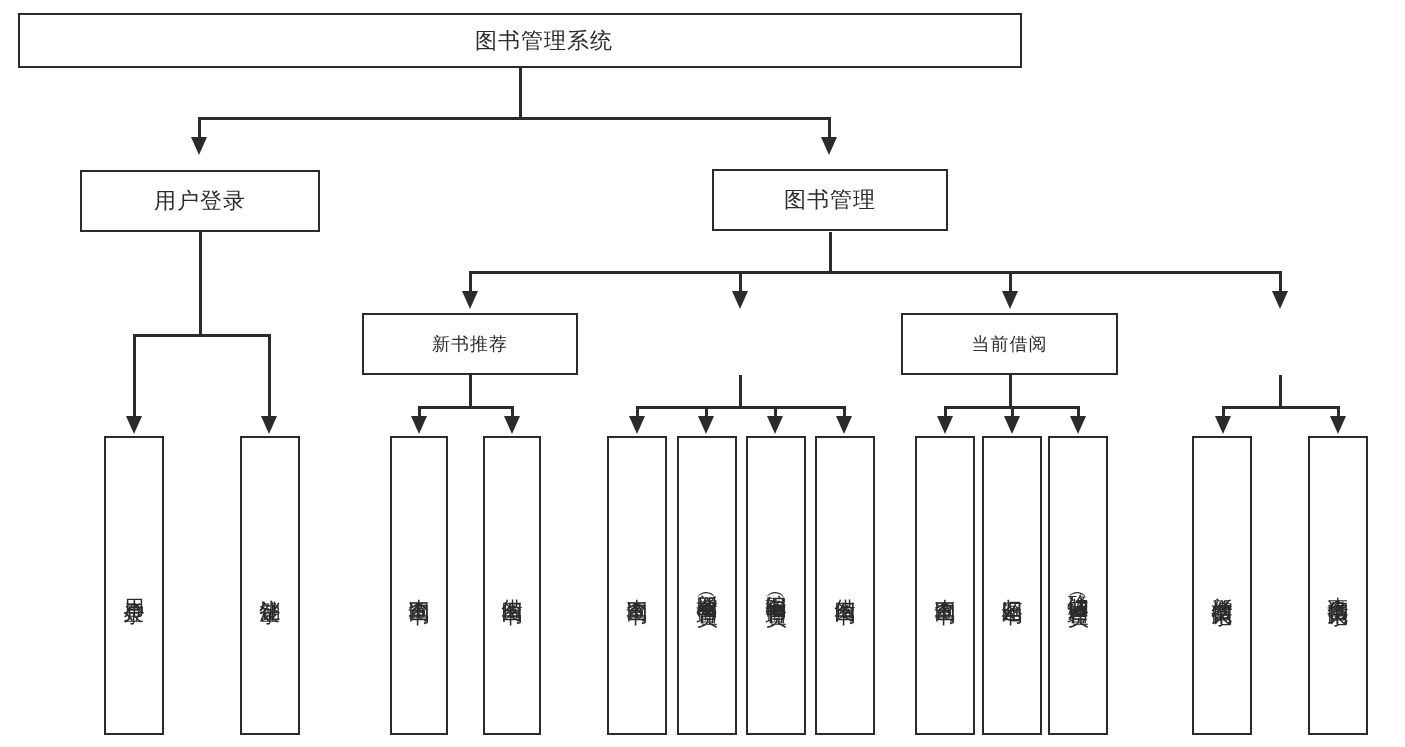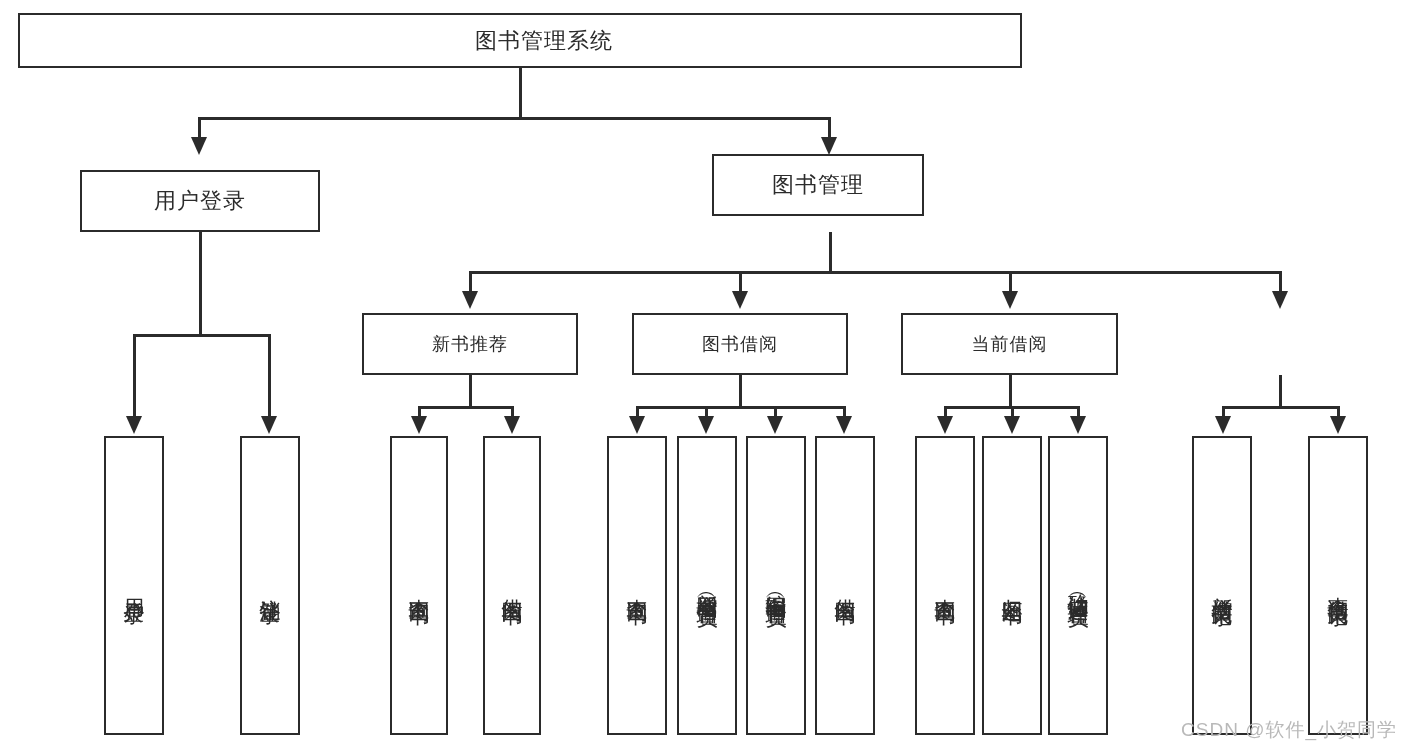--- a/index.html
+++ b/index.html
@@ -93,21 +93,21 @@
 
   <div class="vline" style="left:198px;top:117px;width:2.5px;height:22px;"></div>
   <div class="arrow" style="left:191px;top:137px;"></div>
   <div class="vline" style="left:828px;top:117px;width:2.5px;height:22px;"></div>
   <div class="arrow" style="left:821px;top:137px;"></div>
 
   <div class="node lvl1" style="left:80px;top:170px;width:240px;height:62px;">
     <span class="label">用户登录</span>
   </div>
 
-  <div class="node lvl1" style="left:712px;top:154px;width:212px;height:62px;justify-content:center;">
+  <div class="node lvl1" style="left:712px;top:169px;width:236px;height:62px;justify-content:center;">
     <span class="label">图书管理</span>
   </div>
 
   <div class="vline" style="left:199px;top:232px;width:2.5px;height:102px;"></div>
   <div class="hline" style="left:133px;top:334px;width:135px;height:2.5px;"></div>
   <div class="vline" style="left:133px;top:334px;width:2.5px;height:84px;"></div>
   <div class="arrow" style="left:126px;top:416px;"></div>
   <div class="vline" style="left:268px;top:334px;width:2.5px;height:84px;"></div>
   <div class="arrow" style="left:261px;top:416px;"></div>
 
@@ -118,23 +118,20 @@
   <div class="arrow" style="left:462px;top:291px;"></div>
   <div class="vline" style="left:739px;top:271px;width:2.5px;height:22px;"></div>
   <div class="arrow" style="left:732px;top:291px;"></div>
   <div class="vline" style="left:1009px;top:271px;width:2.5px;height:22px;"></div>
   <div class="arrow" style="left:1002px;top:291px;"></div>
   <div class="vline" style="left:1279px;top:271px;width:2.5px;height:22px;"></div>
   <div class="arrow" style="left:1272px;top:291px;"></div>
 
   <div class="node lvl2" style="left:362px;top:313px;width:216px;height:62px;">
     <span class="label">新书推荐</span>
-  </div>
-  <div class="node lvl2" style="left:632px;top:313px;width:216px;height:62px;">
-    <span class="label">图书借阅</span>
   </div>
   <div class="node lvl2" style="left:901px;top:313px;width:217px;height:62px;">
     <span class="label">当前借阅</span>
   </div>
 
   <div class="vline" style="left:469px;top:375px;width:2.5px;height:31px;"></div>
   <div class="hline" style="left:418px;top:406px;width:95px;height:2.5px;"></div>
   <div class="vline" style="left:418px;top:406px;width:2.5px;height:12px;"></div>
   <div class="arrow" style="left:411px;top:416px;"></div>
   <div class="vline" style="left:511px;top:406px;width:2.5px;height:12px;"></div>
@@ -204,15 +201,14 @@
     <span class="label">确认归还（管理员）</span>
   </div>
 
   <div class="node leaf" style="left:1192px;top:436px;width:60px;height:299px;">
     <span class="label">新增借阅记录</span>
   </div>
   <div class="node leaf" style="left:1308px;top:436px;width:60px;height:299px;">
     <span class="label">查询借阅记录</span>
   </div>
 
-  <div id="watermark">CSDN @软件_小贺同学</div>
 
 </div>
 
 </body></html>

